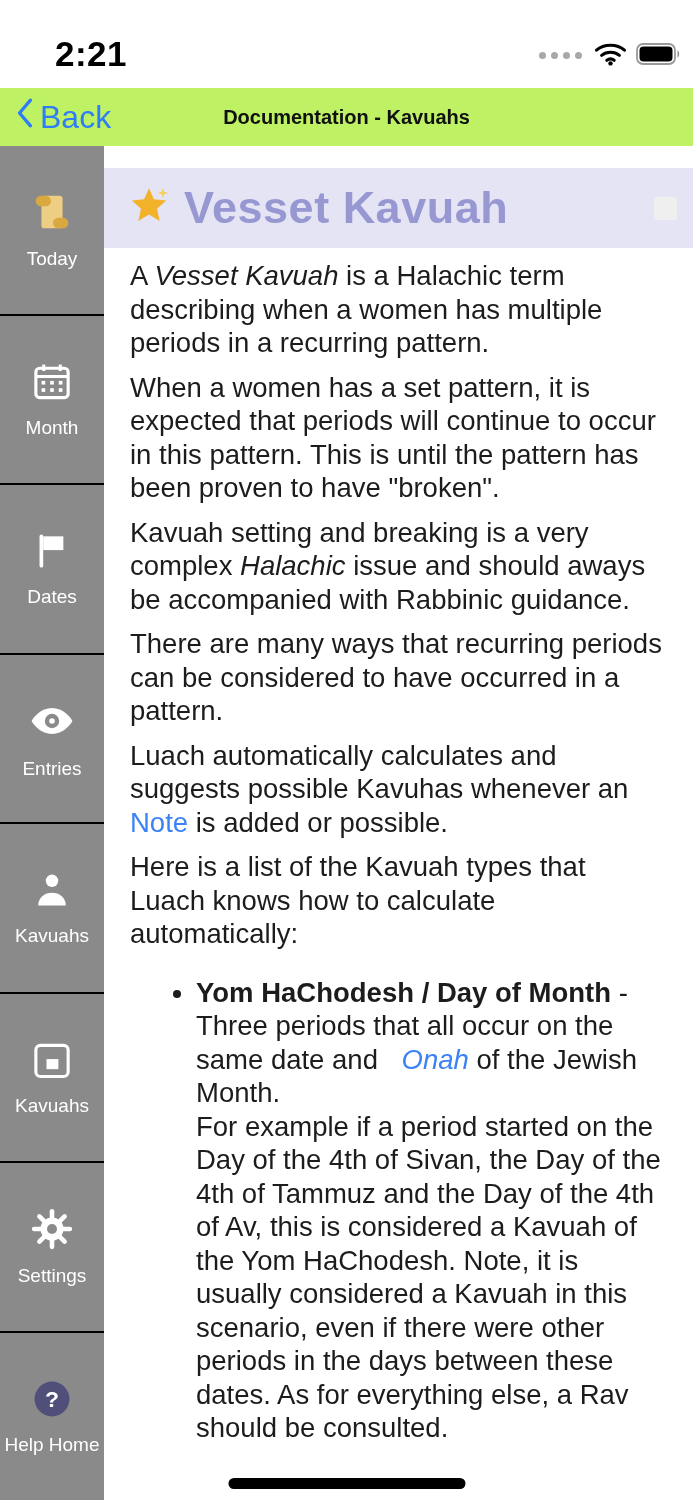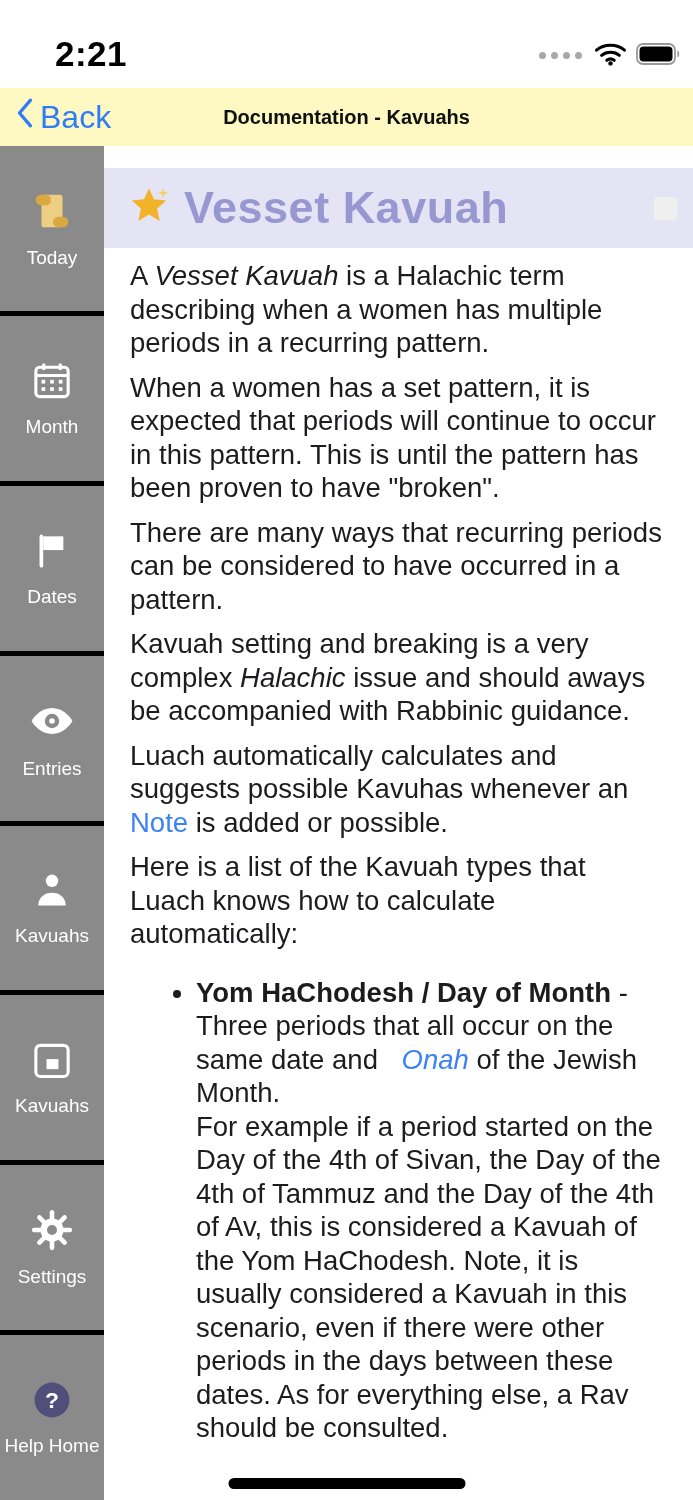--- a/index.html
+++ b/index.html
@@ -8,29 +8,29 @@
   .phone { position:relative; width:693px; height:1500px; background:#fff; overflow:hidden; }
 
   
   .status-bar { height:88px; display:flex; align-items:flex-end; justify-content:space-between; padding:0 12px 14px 55px; }
   .time { font-size:35px; font-weight:700; color:#000; letter-spacing:.5px; }
   .status-icons { display:flex; align-items:center; gap:9px; padding-bottom:4px; }
   .cell-dots { display:flex; gap:5px; margin-right:3px; }
   .cell-dots i { width:7px; height:7px; border-radius:50%; background:#a8a8a8; display:block; }
 
   
-  .nav-bar { position:relative; height:58px; display:flex; align-items:center; background:#fef9c3; }
+  .nav-bar { position:relative; height:58px; display:flex; align-items:center; background:#bef264; }
   .back-button { display:flex; align-items:center; gap:4px; margin-left:14px; color:#2e7cf7; font-size:32px; z-index:2; cursor:pointer; }
   .nav-title { position:absolute; left:0; right:0; text-align:center; font-size:20px; font-weight:700; color:#101010; }
 
   
   .content { display:flex; height:1354px; }
 
   .sidebar { width:104px; background:#8a8a8a; display:flex; flex-direction:column; flex-shrink:0; }
-  .side-item { flex:1; display:flex; flex-direction:column; align-items:center; justify-content:center; gap:9px; border-bottom:5px solid #000000; cursor:pointer; }
+  .side-item { flex:1; display:flex; flex-direction:column; align-items:center; justify-content:center; gap:9px; border-bottom:2px solid #000000; cursor:pointer; }
   .side-item:last-child { border-bottom:none; }
   .side-label { color:#ffffff; font-size:19px; text-align:center; line-height:22px; }
 
   .main { flex:1; background:#fff; position:relative; overflow:hidden; padding-top:22px; }
   .article-header { position:relative; height:80px; background:#e4e4f5; display:flex; align-items:center; padding-left:24px; gap:14px; }
   .article-title { font-size:45px; font-weight:700; color:#9798d2; letter-spacing:.5px; }
   .corner-box { position:absolute; right:16px; top:29px; width:23px; height:23px; background:#efefef; border-radius:3px; }
 
   .body-copy { padding:0 26px; font-size:27.5px; line-height:33.5px; color:#1c1c1e; }
   .body-copy p { margin:11px 0; }
@@ -203,23 +203,23 @@
         <span class="article-title">Vesset Kavuah</span>
         <span class="corner-box"></span>
       </div>
 
       <div class="body-copy">
 
         <p><span>A </span><span class="em">Vesset Kavuah</span><span> is a Halachic term describing when a women has multiple periods in a recurring pattern.</span></p>
 
         <p>When a women has a set pattern, it is expected that periods will continue to occur in this pattern. This is until the pattern has been proven to have "broken".</p>
 
+        <p><span>Kavuah setting and breaking is a very complex </span><span class="em">Halachic</span><span> issue and should aways be accompanied with Rabbinic guidance.</span></p>
+
         <p>There are many ways that recurring periods can be considered to have occurred in a pattern.</p>
-
-        <p><span>Kavuah setting and breaking is a very complex </span><span class="em">Halachic</span><span> issue and should aways be accompanied with Rabbinic guidance.</span></p>
 
         <p><span>Luach automatically calculates and suggests possible Kavuhas whenever an </span><a class="link" href="#">Note</a><span> is added or possible.</span></p>
 
         <p>Here is a list of the Kavuah types that Luach knows how to calculate automatically:</p>
 
         <ul class="kavuah-list">
           <li>
             <span class="lead">Yom HaChodesh / Day of Month</span><span> - Three periods that all occur on the same date and </span><a class="link em" href="#">Onah</a><span> of the Jewish Month.</span><br>
             <span>For example if a period started on the Day of the 4th of Sivan, the Day of the 4th of Tammuz and the Day of the 4th of Av, this is considered a Kavuah of the Yom HaChodesh. Note, it is usually considered a Kavuah in this scenario, even if there were other periods in the days between these dates. As for everything else, a Rav should be consulted.</span>
           </li>

